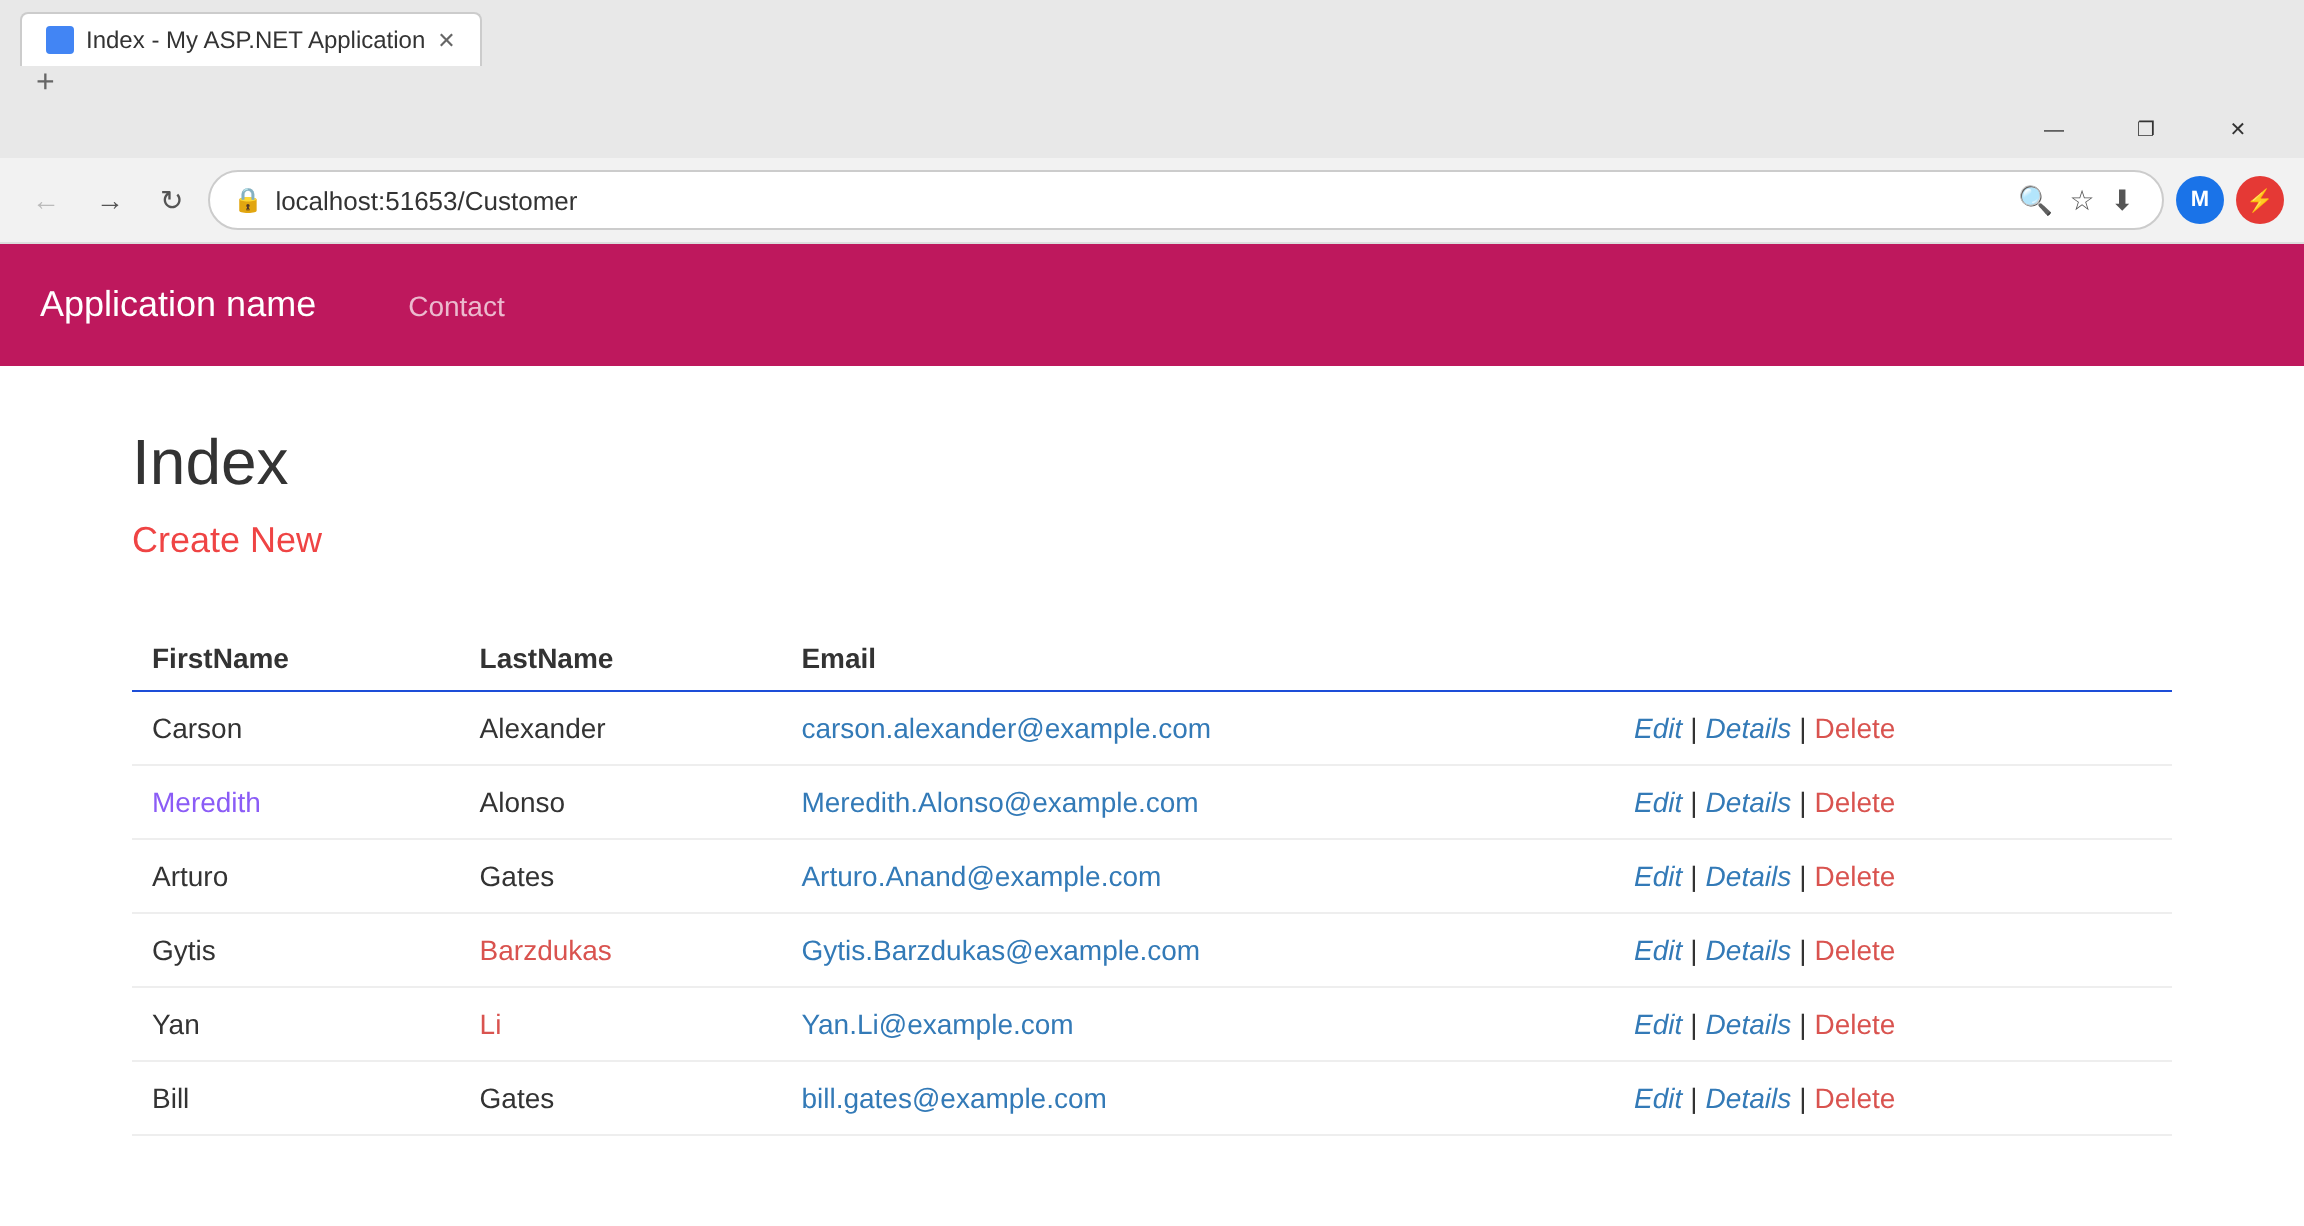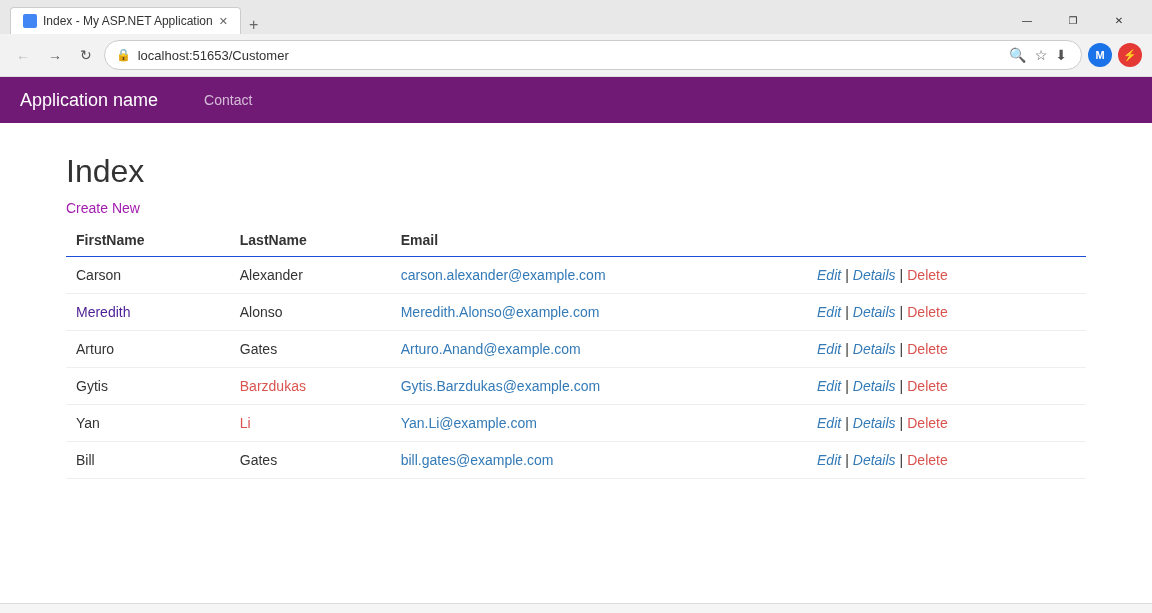--- a/index.html
+++ b/index.html
@@ -1,63 +1,63 @@
 <!DOCTYPE html>
 <html><head>
   <meta charset="utf-8">
   <style>
     * { margin: 0; padding: 0; box-sizing: border-box; }
     body { font-family: 'Segoe UI', Arial, sans-serif; font-size: 14px; background: #fff; color: #333; }
 
     
     .browser-chrome { background: #f2f2f2; border-bottom: 1px solid #ddd; }
-    .title-bar { display: flex; align-items: flex-end; padding: 6px 10px 0; background: #e8e8e8; }
+    .title-bar { display: flex; align-items: flex-start; padding: 6px 10px 0; background: #e8e8e8; flex-direction: column; }
     .tab { display: flex; align-items: center; background: #fff; border: 1px solid #ccc; border-bottom: none; border-radius: 4px 4px 0 0; padding: 6px 12px; font-size: 12px; color: #333; min-width: 180px; gap: 6px; }
     .tab-favicon { width: 14px; height: 14px; background: #4285f4; border-radius: 2px; flex-shrink: 0; }
     .tab-label { flex: 1; white-space: nowrap; overflow: hidden; text-overflow: ellipsis; }
     .tab-close { cursor: pointer; color: #666; font-size: 11px; }
     .new-tab-btn { background: none; border: none; cursor: pointer; font-size: 16px; color: #666; padding: 0 8px; }
     .window-controls { margin-left: auto; display: flex; gap: 0; }
     .win-btn { width: 46px; height: 28px; border: none; background: none; cursor: pointer; font-size: 10px; color: #333; display: flex; align-items: center; justify-content: center; }
 
     .address-bar-row { display: flex; align-items: center; padding: 6px 10px; gap: 6px; }
     .nav-btn { background: none; border: none; cursor: pointer; color: #555; font-size: 14px; padding: 4px 6px; border-radius: 50%; }
     .nav-btn.disabled { color: #bbb; cursor: default; }
     .address-box { flex: 1; display: flex; align-items: center; background: #fff; border: 1px solid #ccc; border-radius: 20px; padding: 4px 12px; gap: 6px; }
     .lock-icon { font-size: 12px; color: #555; }
     .address-text { flex: 1; font-size: 13px; color: #333; }
     .addr-icons { display: flex; gap: 4px; align-items: center; }
     .addr-icon-btn { background: none; border: none; cursor: pointer; color: #555; font-size: 14px; padding: 2px; }
     .profile-circle { width: 24px; height: 24px; border-radius: 50%; display: flex; align-items: center; justify-content: center; color: #fff; font-size: 11px; font-weight: bold; }
 
     
-    .navbar { background: #701a75; color: #fff; padding: 0 20px; display: flex; align-items: center; height: 46px; }
+    .navbar { background: #be185d; color: #fff; padding: 0 20px; display: flex; align-items: center; height: 61px; }
     .brand { font-size: 18px; color: #fff; text-decoration: none; margin-right: 30px; }
     .nav-links { display: flex; gap: 0; }
     .nav-link { color: rgba(255,255,255,0.7); text-decoration: none; padding: 15px 16px; font-size: 14px; display: block; }
 
     
     .content { padding: 30px 66px; min-height: 480px; }
     .page-title { font-size: 32px; font-weight: 300; color: #333; margin-bottom: 10px; }
-    .create-new-link { color: #a21caf; text-decoration: none; font-size: 14px; display: inline-block; margin-bottom: 8px; }
+    .create-new-link { color: #ef4444; text-decoration: none; font-size: 18px; display: inline-block; margin-bottom: 32px; }
 
     table { width: 100%; border-collapse: collapse; }
     thead tr { border-bottom: 1px solid #1d4ed8; }
     tbody tr { border-bottom: 1px solid #eee; }
     th { text-align: left; padding: 8px 10px; font-weight: bold; font-size: 14px; color: #333; }
     td { padding: 10px 10px; font-size: 14px; color: #333; margin-top: 15px; }
 
     .action-links { display: flex; gap: 0; }
     .action-link { color: #337ab7; text-decoration: none; font-size: 14px; font-style: italic; }
     .action-sep { color: #333; padding: 0 4px; font-size: 14px; }
     .action-delete { color: #d9534f; text-decoration: none; font-size: 14px; }
     .actions-cell { text-align: right; }
 
     .email-link { color: #337ab7; text-decoration: none; }
-    .first-name-link { color: #4c1d95; text-decoration: none; }
+    .first-name-link { color: #8b5cf6; text-decoration: none; }
     .last-name-link { color: #d9534f; text-decoration: none; }
 
     
     .footer { background: #f5f5f5; border-top: 1px solid #ddd; padding: 15px 50px; color: #777; font-size: 13px; }
   </style>
 </head>
 <body>
 
 <div class="browser-chrome">
   <div class="title-bar">

